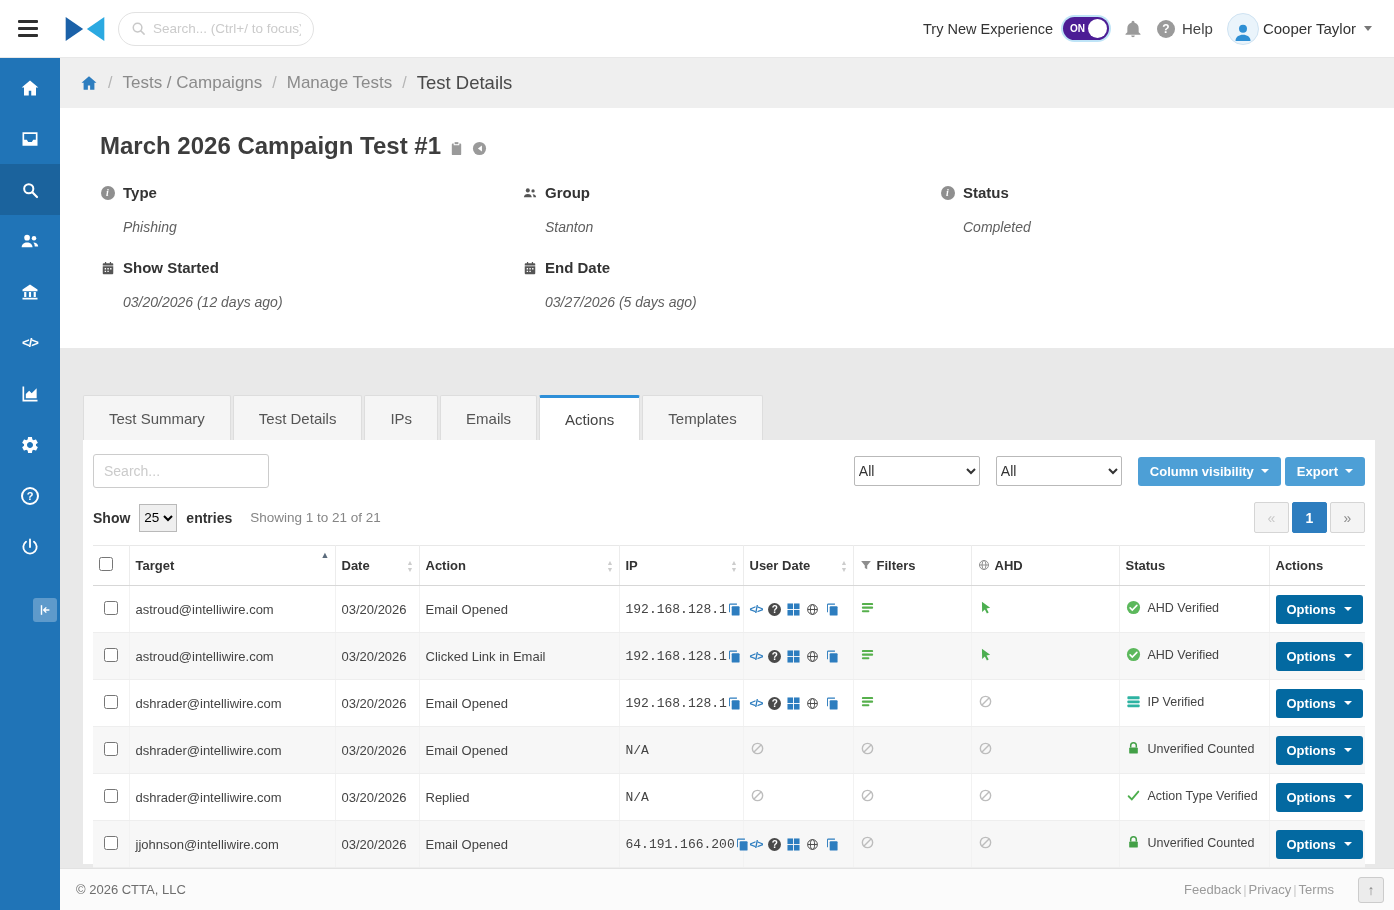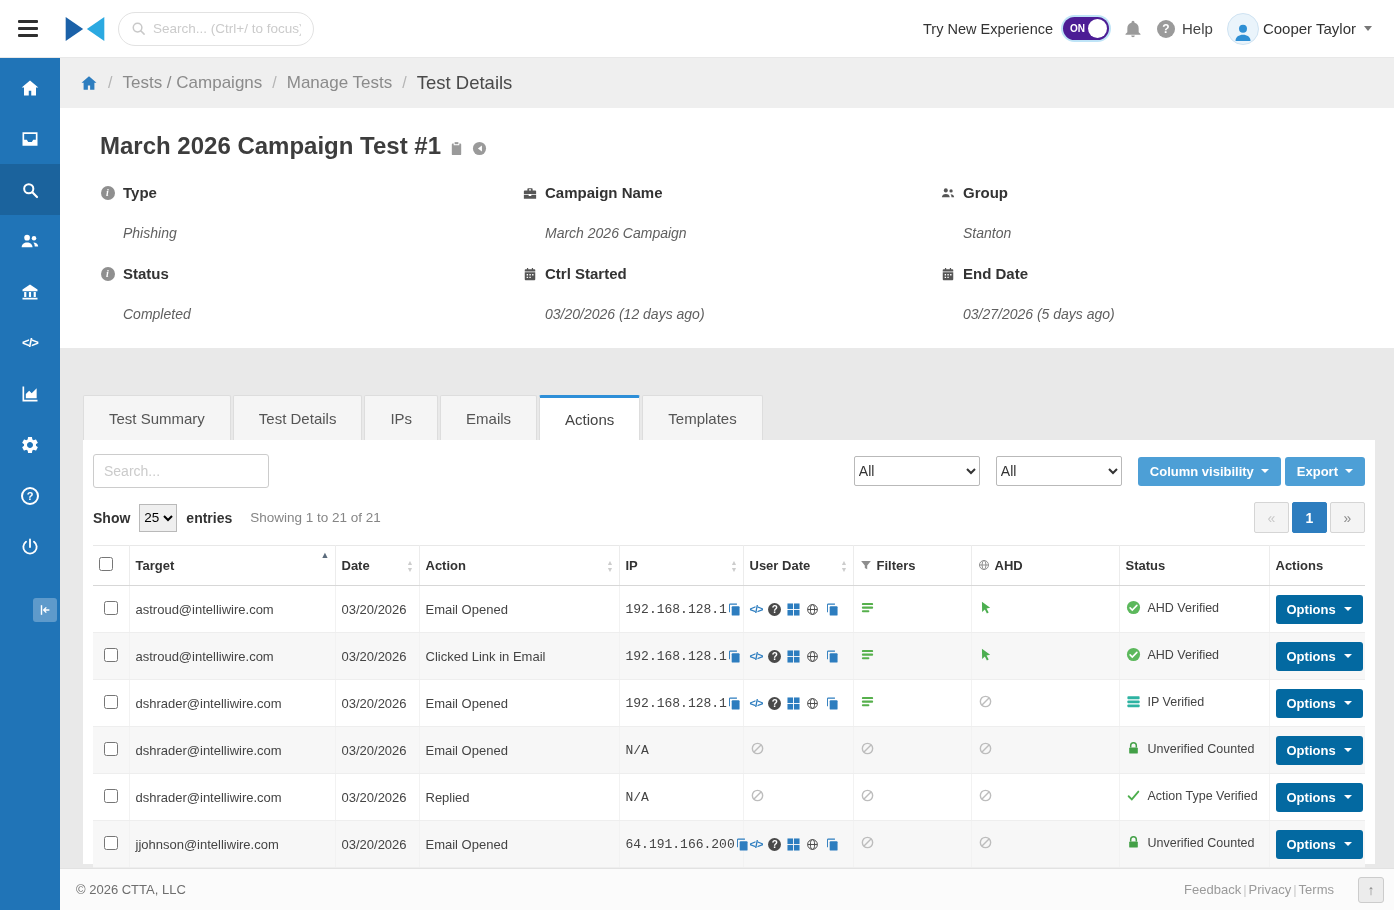--- a/index.html
+++ b/index.html
@@ -51,21 +51,21 @@
   .page-header{background:#fff;height:240px;padding:24px 40px 0;}
   .page-title-row{display:flex;align-items:center;gap:8px;margin-bottom:24px;}
   .page-title{font-size:24px;font-weight:bold;color:#3d3d3d;}
   .title-ic{display:inline-flex;margin-top:4px;}
   .title-ic svg{width:15px;height:15px;}
   .detail-fields{display:grid;grid-template-columns:422px 418px 1fr;row-gap:24px;}
   .f-label{display:flex;align-items:center;gap:8px;font-weight:bold;font-size:15px;color:#333;}
   .f-ic{display:inline-flex;width:15px;justify-content:center;}
   .fsvg{width:14px;height:14px;}
   .mini-info{display:inline-flex;width:14px;height:14px;border-radius:50%;background:#8f8f8f;color:#fff;font-size:10px;align-items:center;justify-content:center;font-style:italic;font-family:"Liberation Serif",serif;}
-  .f-value{font-style:italic;color:#5f5f5f;font-size:14px;margin-top:24px;margin-left:23px;}
+  .f-value{font-style:italic;color:#5f5f5f;font-size:14px;margin-top:18px;margin-left:23px;}
 
   .content{background:#e9e9e9;height:520px;padding:47px 19px 0 23px;}
   .tab-bar{display:flex;height:45px;}
   .tab{padding:0 25px;display:flex;align-items:center;font-size:15px;color:#555;background:rgba(255,255,255,0.55);border:1px solid #ddd;border-bottom:none;margin-right:2px;border-radius:2px 2px 0 0;}
   .tab.active{background:#fff;border-top:3px solid #2e8fd8;color:#444;}
 
   .card{background:#fff;height:424px;padding:12px 10px 0;}
   .toolbar{display:flex;align-items:center;padding:2px 0 10px;}
   .search-box{width:176px;height:34px;border:1px solid #ccc;border-radius:3px;padding:0 10px;font-size:14px;color:#555;font-family:inherit;outline:none;}
   .toolbar-right{margin-left:auto;display:flex;align-items:center;gap:16px;}
@@ -284,31 +284,20 @@
     </div>
     <div class="detail-fields">
         <div class="field" data-interactable="false">
           <div class="f-label">
             <span class="f-ic" data-interactable="false">
               <span class="mini-info">i</span>
             </span>
             <span class="f-text" data-interactable="false">Type</span>
           </div>
           <div class="f-value" data-interactable="false">Phishing</div>
-        </div>
-        <div class="field" data-interactable="false">
-          <div class="f-label">
-            <span class="f-ic" data-interactable="false">
-              <svg class="fsvg" viewBox="0 0 16 16" fill="#555">
-                <path d="M6 2.5h4a1 1 0 0 1 1 1V5h3a1 1 0 0 1 1 1v3H1V6a1 1 0 0 1 1-1h3V3.5a1 1 0 0 1 1-1zm.8 1.3V5h2.4V3.8zM1 10h5.5v1.3h3V10H15v4.5H1z"></path>
-              </svg>
-            </span>
-            <span class="f-text" data-interactable="false">Campaign Name</span>
-          </div>
-          <div class="f-value" data-interactable="false">March 2026 Campaign</div>
         </div>
         <div class="field" data-interactable="false">
           <div class="f-label">
             <span class="f-ic" data-interactable="false">
               <svg class="fsvg" viewBox="0 0 16 16" fill="#555">
                 <circle cx="5.5" cy="5" r="2.3"></circle>
                 <path d="M1 12.8c0-2.4 2-3.8 4.5-3.8s4.5 1.4 4.5 3.8z"></path>
                 <circle cx="11.5" cy="5.6" r="1.9"></circle>
                 <path d="M11 9.4c2.1.1 4 1.3 4 3.4h-3a5.4 5.4 0 0 0-1-3.4z"></path>
               </svg>
@@ -326,21 +315,21 @@
           </div>
           <div class="f-value" data-interactable="false">Completed</div>
         </div>
         <div class="field" data-interactable="false">
           <div class="f-label">
             <span class="f-ic" data-interactable="false">
               <svg class="fsvg" viewBox="0 0 16 16" fill="#555">
                 <path d="M3 2.5h1.5V1h1.4v1.5h4.2V1h1.4v1.5H13a1 1 0 0 1 1 1V5H2V3.5a1 1 0 0 1 1-1zM2 6h12v8a1 1 0 0 1-1 1H3a1 1 0 0 1-1-1zm2.2 2v1.6h1.6V8zm3.1 0v1.6h1.6V8zm3.1 0v1.6H12V8zm-6.2 3v1.6h1.6V11zm3.1 0v1.6h1.6V11z"></path>
               </svg>
             </span>
-            <span class="f-text" data-interactable="false">Ctrl Started</span>
+            <span class="f-text" data-interactable="false">Show Started</span>
           </div>
           <div class="f-value" data-interactable="false">03/20/2026 (12 days ago)</div>
         </div>
         <div class="field" data-interactable="false">
           <div class="f-label">
             <span class="f-ic" data-interactable="false">
               <svg class="fsvg" viewBox="0 0 16 16" fill="#555">
                 <path d="M3 2.5h1.5V1h1.4v1.5h4.2V1h1.4v1.5H13a1 1 0 0 1 1 1V5H2V3.5a1 1 0 0 1 1-1zM2 6h12v8a1 1 0 0 1-1 1H3a1 1 0 0 1-1-1zm2.2 2v1.6h1.6V8zm3.1 0v1.6h1.6V8zm3.1 0v1.6H12V8zm-6.2 3v1.6h1.6V11zm3.1 0v1.6h1.6V11z"></path>
               </svg>
             </span>

